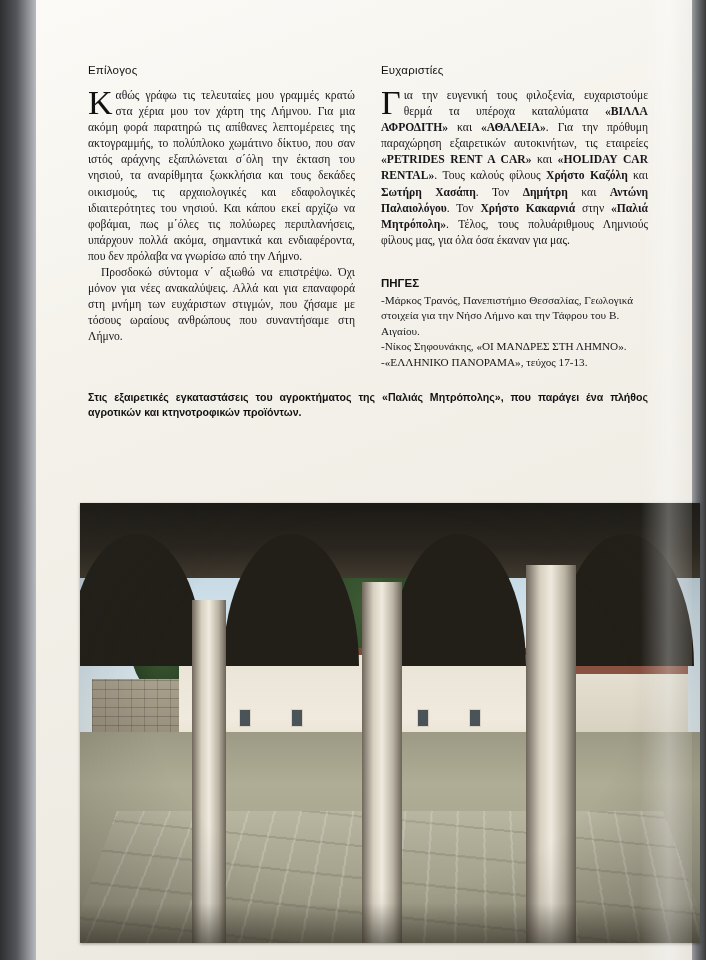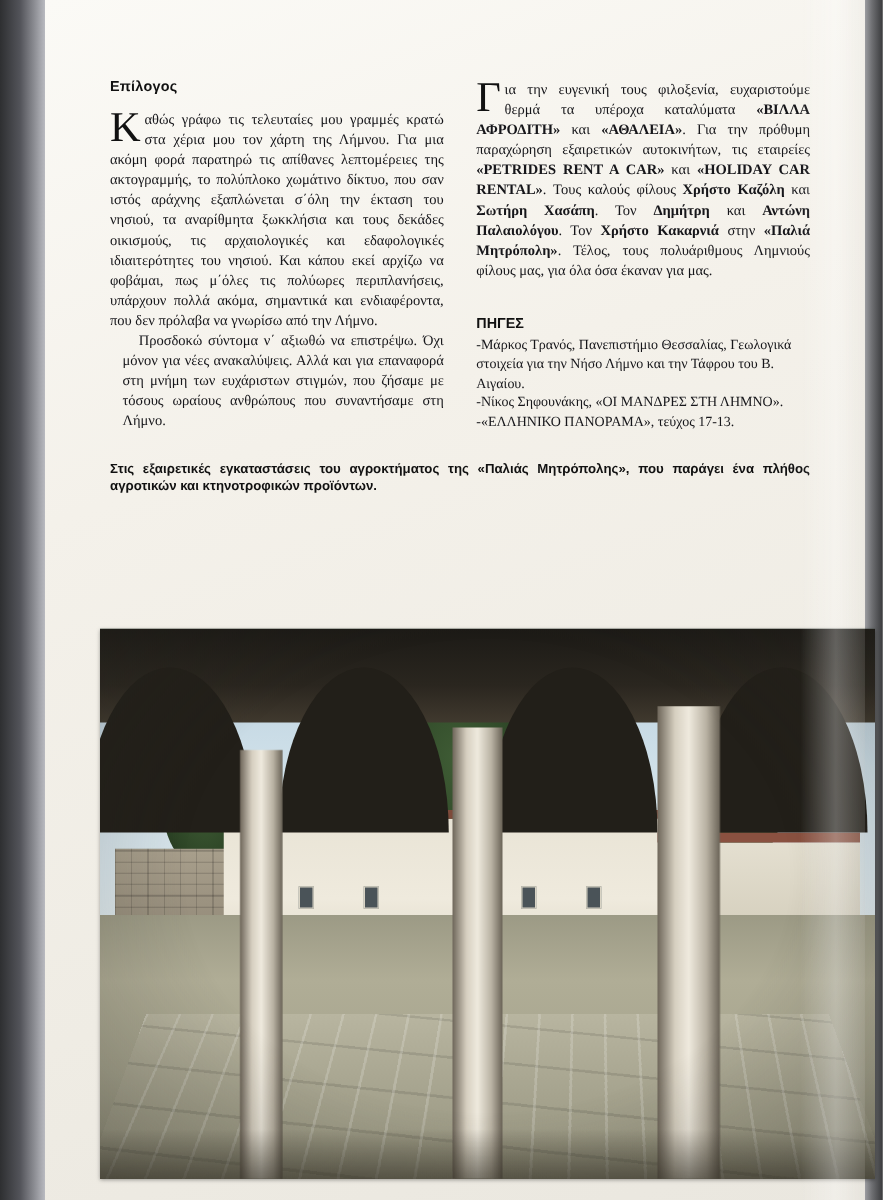--- a/index.html
+++ b/index.html
@@ -41,36 +41,36 @@
     position: absolute;
     left: 52px; top: 64px; width: 560px;
   }
   .cols {
     display: flex;
     gap: 26px;
   }
   .col { width: 267px; }
   .col-head {
     font-family: "Liberation Sans", sans-serif;
-    font-weight: bold;
+    font-weight: normal;
     font-size: 11.5px;
     color: #111;
     margin-bottom: 12px;
     letter-spacing: .2px;
   }
   p.body {
     font-size: 11.6px;
     line-height: 16.1px;
     color: #16161a;
     text-align: justify;
     margin: 0 0 2px 0;
     text-justify: inter-word;
     hyphens: none;
   }
-  p.body.indent { text-indent: 13px; margin-left: 10px; }
+  p.body.indent { text-indent: 13px; }
   .dropcap-para {
     position: relative;
     font-size: 11.6px;
     line-height: 16.1px;
     color: #16161a;
     text-align: justify;
     margin: 0;
   }
   .dropcap {
     float: left;
@@ -233,20 +233,21 @@
           <div class="col-head">Επίλογος</div>
 
           <div class="dropcap-para">
             <span class="dropcap">Κ</span><span>αθώς γράφω τις τελευταίες μου γραμμές κρατώ στα χέρια μου τον χάρτη της Λήμνου. Για μια ακόμη φορά παρατηρώ τις απίθανες λεπτομέρειες της ακτογραμμής, το πολύπλοκο χωμάτινο δίκτυο, που σαν ιστός αράχνης εξαπλώνεται σ΄όλη την έκταση του νησιού, τα αναρίθμητα ξωκκλήσια και τους δεκάδες οικισμούς, τις αρχαιολογικές και εδαφολογικές ιδιαιτερότητες του νησιού. Και κάπου εκεί αρχίζω να φοβάμαι, πως μ΄όλες τις πολύωρες περιπλανήσεις, υπάρχουν πολλά ακόμα, σημαντικά και ενδιαφέροντα, που δεν πρόλαβα να γνωρίσω από την Λήμνο.</span>
           </div>
 
           <p class="body indent">Προσδοκώ σύντομα ν΄ αξιωθώ να επιστρέψω. Όχι μόνον για νέες ανακαλύψεις. Αλλά και για επαναφορά στη μνήμη των ευχάριστων στιγμών, που ζήσαμε με τόσους ωραίους ανθρώπους που συναντήσαμε στη Λήμνο.</p>
         </div>
 
         <div class="col">
+          <div class="col-head">Ευχαριστίες</div>
 
           <div class="dropcap-para">
             <span class="dropcap">Γ</span><span>ια την ευγενική τους φιλοξενία, ευχαριστούμε θερμά τα υπέροχα καταλύματα </span><span class="bold">«ΒΙΛΛΑ ΑΦΡΟΔΙΤΗ»</span><span> και </span><span class="bold">«ΑΘΑΛΕΙΑ»</span><span>. Για την πρόθυμη παραχώρηση εξαιρετικών αυτοκινήτων, τις εταιρείες </span><span class="bold">«PETRIDES RENT A CAR»</span><span> και </span><span class="bold">«HOLIDAY CAR RENTAL»</span><span>. Τους καλούς φίλους </span><span class="bold">Χρήστο Καζόλη</span><span> και </span><span class="bold">Σωτήρη Χασάπη</span><span>. Τον </span><span class="bold">Δημήτρη</span><span> και </span><span class="bold">Αντώνη Παλαιολόγου</span><span>. Τον </span><span class="bold">Χρήστο Κακαρνιά</span><span> στην </span><span class="bold">«Παλιά Μητρόπολη»</span><span>. Τέλος, τους πολυάριθμους Λημνιούς φίλους μας, για όλα όσα έκαναν για μας.</span>
           </div>
 
           <div class="sec-head">ΠΗΓΕΣ</div>
           <p class="src">-Μάρκος Τρανός, Πανεπιστήμιο Θεσσαλίας, Γεωλογικά στοιχεία για την Νήσο Λήμνο και την Τάφρου του Β. Αιγαίου.</p>
           <p class="src">-Νίκος Σηφουνάκης, «ΟΙ ΜΑΝΔΡΕΣ ΣΤΗ ΛΗΜΝΟ».</p>
           <p class="src">-«ΕΛΛΗΝΙΚΟ ΠΑΝΟΡΑΜΑ», τεύχος 17-13.</p>
         </div>

